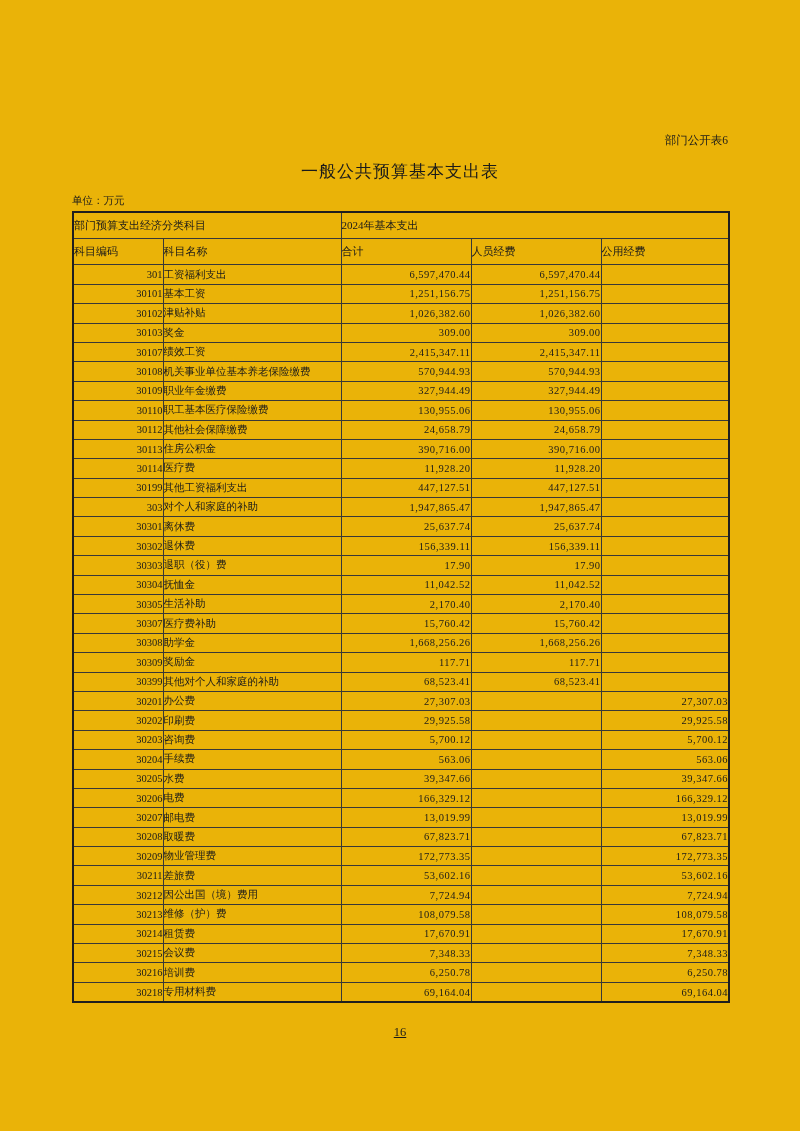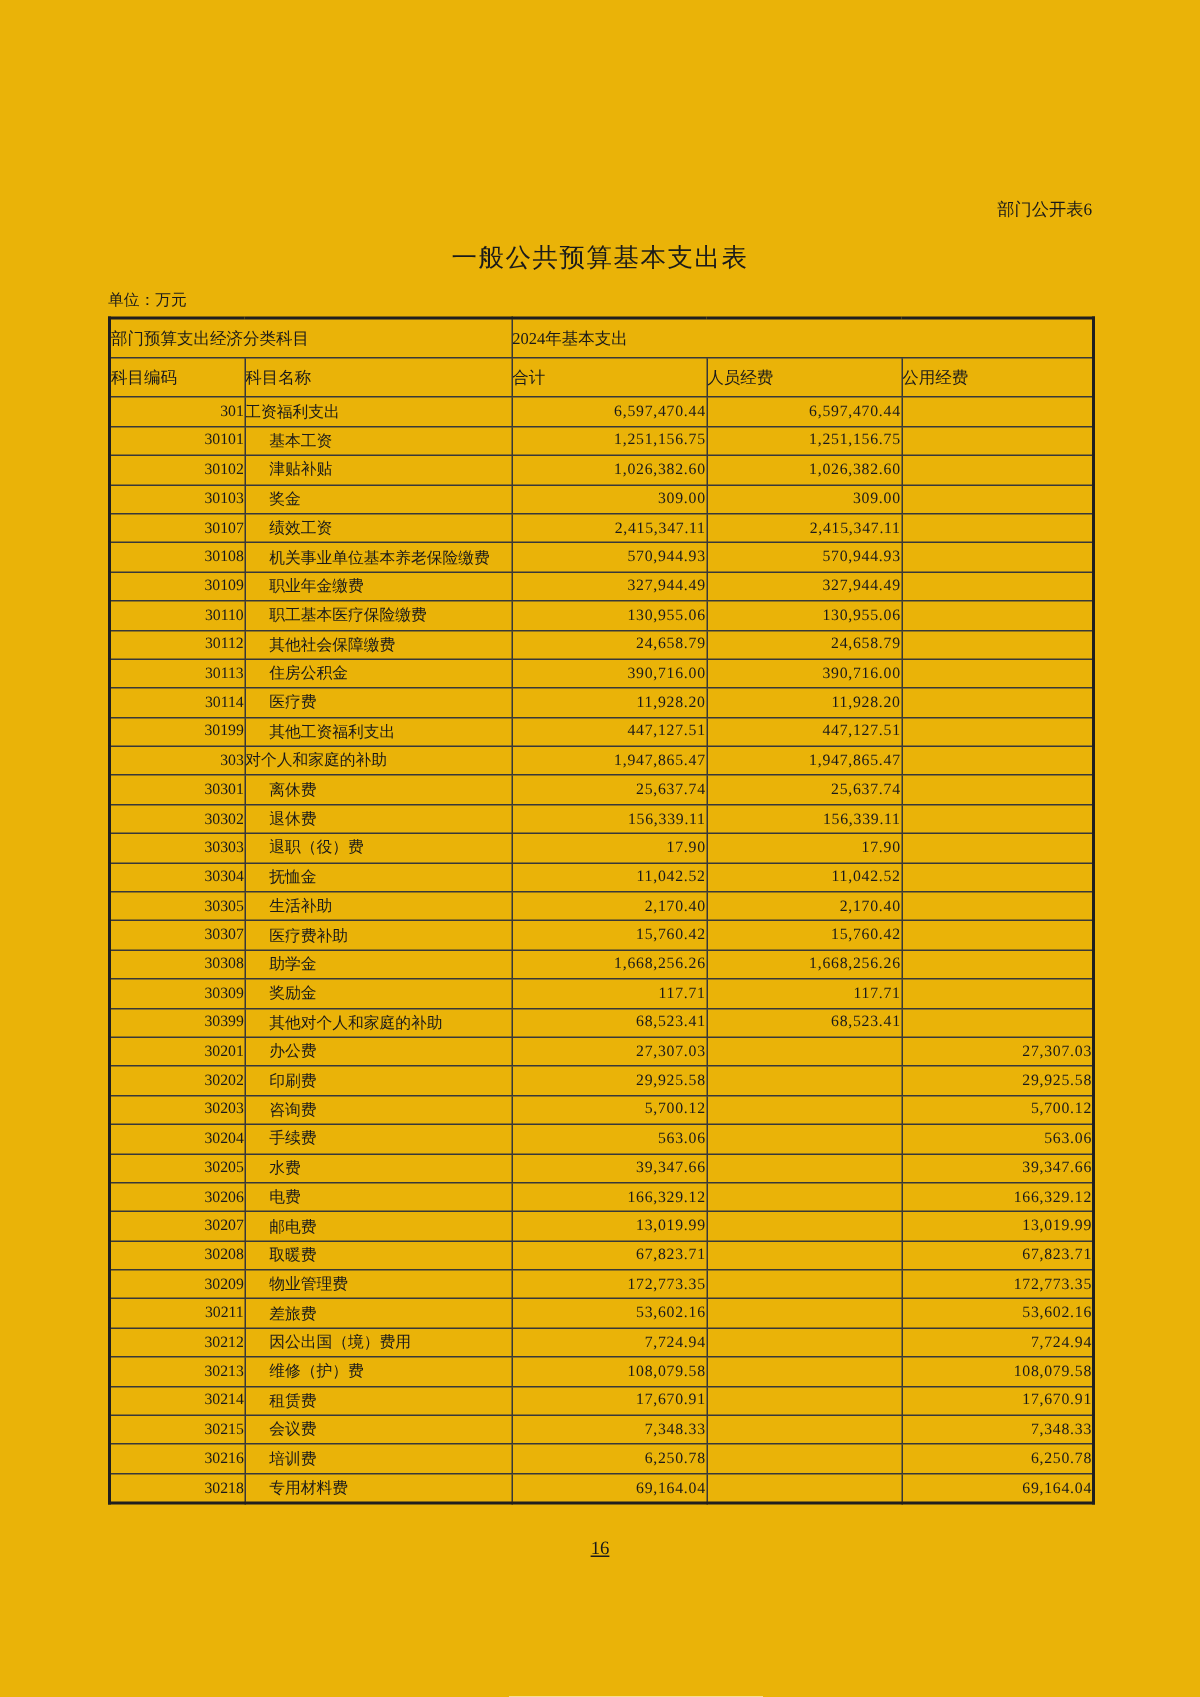--- a/index.html
+++ b/index.html
@@ -68,21 +68,21 @@
   }
   td.c-code {
     text-align: right;
     padding-left: 4px;
   }
   td.c-name {
     text-align: left;
     padding-left: 5px;
   }
   td.c-name.indent {
-    padding-left: 16px;
+    padding-left: 0;
   }
   td.c-num {
     text-align: right;
     padding-right: 7px;
     letter-spacing: 0.5px;
   }
   .page-number {
     margin-top: 21px;
     text-align: center;
     font-size: 12.5px;

